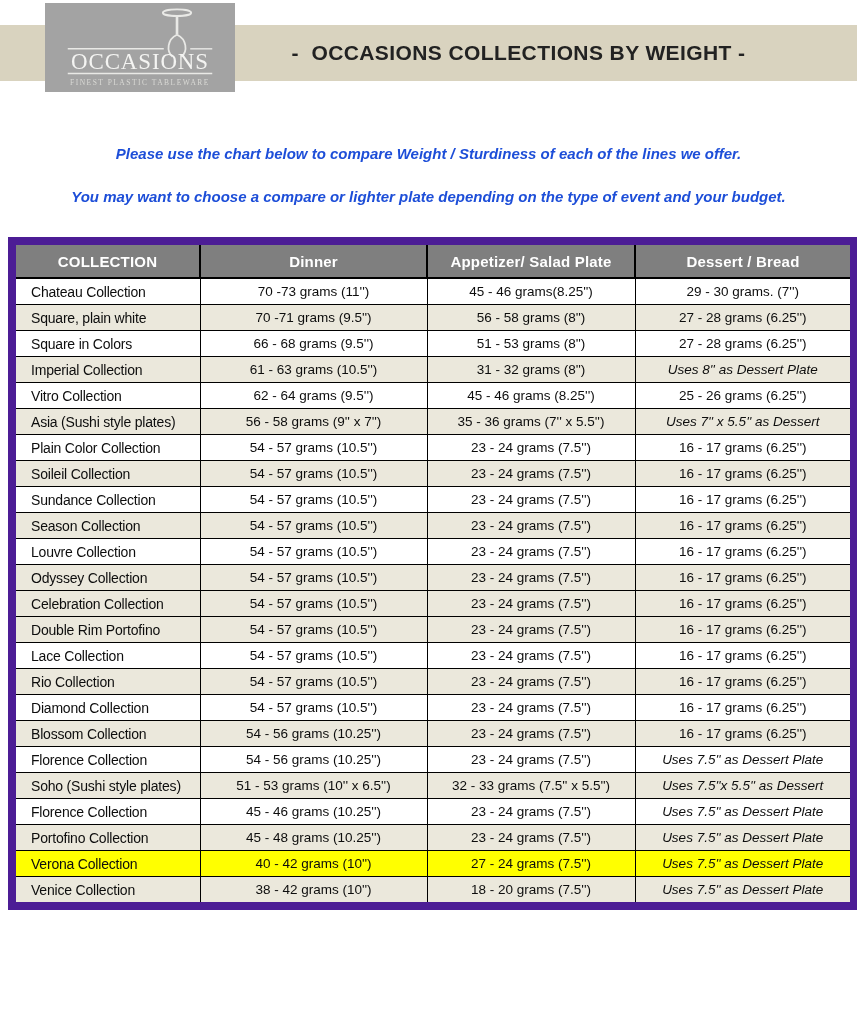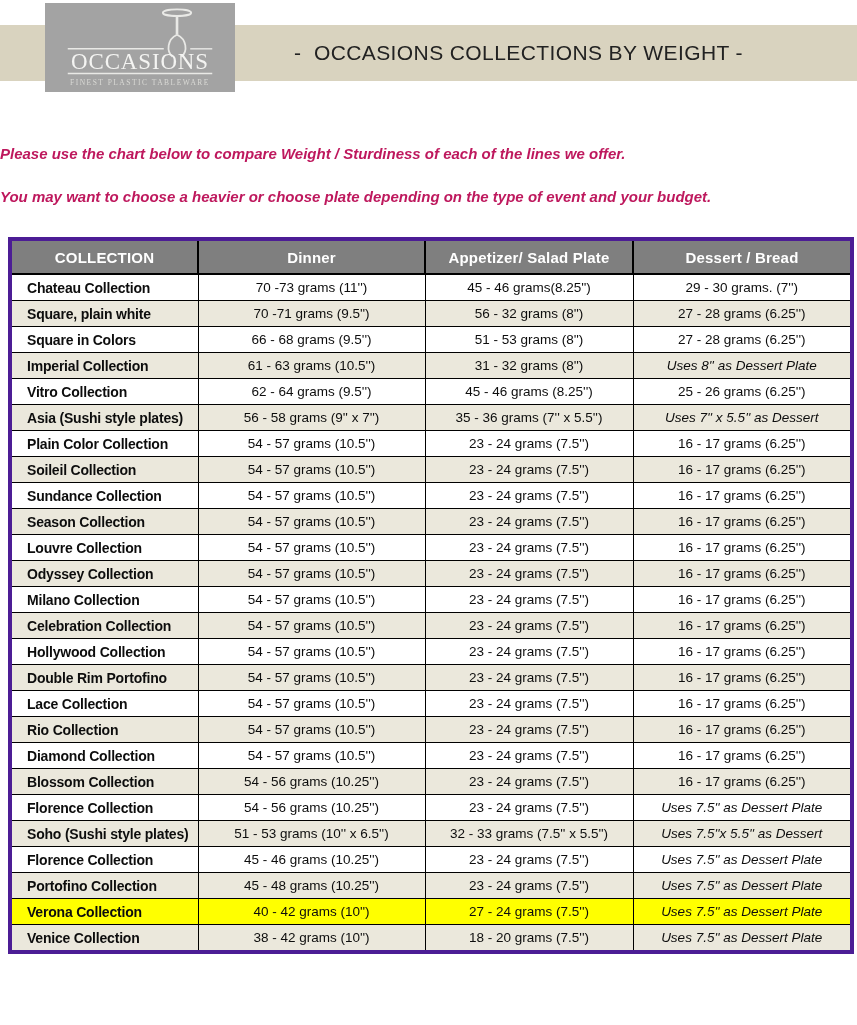--- a/index.html
+++ b/index.html
@@ -11,54 +11,54 @@
   }
   
   .banner{
     position:absolute;left:0;top:25px;width:857px;height:56px;
     background:var(--banner-bg,#d9d3bf);
   }
   .banner-title{
     position:absolute;left:235px;right:0;top:0;height:100%;
     display:flex;align-items:center;justify-content:center;
     padding-right:55px;
-    font-size:21px;font-weight:normal;letter-spacing:.4px;color:#222;
+    font-size:21px;font-weight:bold;letter-spacing:.4px;color:#222;
     white-space:pre;
   }
   .logo{
     position:absolute;left:45px;top:3px;width:190px;height:89px;
     background:#a3a3a3;
   }
   .logo svg{display:block;width:100%;height:100%;}
   
   .intro{
-    position:absolute;left:0;width:857px;margin:0;
-    font-size:15px;font-weight:bold;font-style:italic;color:#be185d;
+    position:absolute;left:0;width:857px;text-align:center;margin:0;
+    font-size:15px;font-weight:bold;font-style:italic;color:#1d4ed8;
   }
   .intro.l1{top:145px;}
   .intro.l2{top:188px;}
   
   .tablewrap{position:absolute;left:8px;top:237px;}
   table{
     border-collapse:collapse;table-layout:fixed;width:842px;
-    border:4px solid #4c1d95;
+    border:8px solid #4c1d95;
   }
   col.c1{width:188px;} col.c2{width:227px;} col.c3{width:208px;} col.c4{width:219px;}
   th{
     height:30px;background:var(--header-bg,#7f7f7f);
     color:var(--header-text,#ffffff);
     font-size:15px;font-weight:bold;letter-spacing:.2px;
     border:2px solid #000;border-top:2px solid #555;
   }
   td{
     height:25px;border:1.5px solid #000;
     font-size:13.5px;color:#0d0d0d;overflow:hidden;white-space:nowrap;
     padding:0 2px;
   }
-  td.name{font-weight:bold;text-align:left;padding-left:15px;font-size:14px;letter-spacing:-0.2px;}
+  td.name{font-weight:normal;text-align:left;padding-left:15px;font-size:14px;letter-spacing:-0.2px;}
   td.val{text-align:center;}
   td.note{font-style:italic;}
   tr.alt{background:var(--alt-bg,#ebe8dc);}
   tr.highlight{background:var(--highlight-bg,#ffff00);}
 </style>
 </head>
 <body>
 
 <div class="banner">
   <div class="banner-title">-  OCCASIONS COLLECTIONS BY WEIGHT -</div>
@@ -76,21 +76,21 @@
 
     <line x1="13" y1="52" x2="122" y2="52" stroke="#e9e9e6" stroke-width="1.6"></line>
     <line x1="152" y1="52" x2="177" y2="52" stroke="#e9e9e6" stroke-width="1.6"></line>
     <text x="95" y="75" text-anchor="middle" font-family="Liberation Serif, serif" font-size="26" letter-spacing="1" fill="#f4f4f2">OCCASIONS</text>
     <line x1="13" y1="80" x2="177" y2="80" stroke="#e9e9e6" stroke-width="1.6"></line>
     <text x="95" y="93" text-anchor="middle" font-family="Liberation Serif, serif" font-size="8.5" letter-spacing="1.7" fill="#d9d9d5">FINEST PLASTIC TABLEWARE</text>
   </svg>
 </div>
 
 <p class="intro l1">Please use the chart below to compare Weight / Sturdiness of each of the lines we offer.</p>
-<p class="intro l2">You may want to choose a heavier or choose plate depending on the type of event and your budget.</p>
+<p class="intro l2">You may want to choose a compare or lighter plate depending on the type of event and your budget.</p>
 
 <div class="tablewrap">
   <table>
     <colgroup>
         <col class="c1">
         <col class="c2">
         <col class="c3">
         <col class="c4">
       </colgroup>
     <thead>
@@ -104,21 +104,21 @@
     <tbody>
         <tr>
           <td class="name">Chateau Collection</td>
           <td class="val">70 -73 grams (11'')</td>
           <td class="val">45 - 46 grams(8.25'')</td>
           <td class="val">29 - 30 grams. (7'')</td>
         </tr>
         <tr class="alt">
           <td class="name">Square, plain white</td>
           <td class="val">70 -71 grams (9.5'')</td>
-          <td class="val">56 - 32 grams (8'')</td>
+          <td class="val">56 - 58 grams (8'')</td>
           <td class="val">27 - 28 grams (6.25'')</td>
         </tr>
         <tr>
           <td class="name">Square in Colors</td>
           <td class="val">66 - 68 grams (9.5'')</td>
           <td class="val">51 - 53 grams (8'')</td>
           <td class="val">27 - 28 grams (6.25'')</td>
         </tr>
         <tr class="alt">
           <td class="name">Imperial Collection</td>
@@ -167,34 +167,22 @@
           <td class="val">54 - 57 grams (10.5'')</td>
           <td class="val">23 - 24 grams (7.5'')</td>
           <td class="val">16 - 17 grams (6.25'')</td>
         </tr>
         <tr class="alt">
           <td class="name">Odyssey Collection</td>
           <td class="val">54 - 57 grams (10.5'')</td>
           <td class="val">23 - 24 grams (7.5'')</td>
           <td class="val">16 - 17 grams (6.25'')</td>
         </tr>
-        <tr>
-          <td class="name">Milano Collection</td>
-          <td class="val">54 - 57 grams (10.5'')</td>
-          <td class="val">23 - 24 grams (7.5'')</td>
-          <td class="val">16 - 17 grams (6.25'')</td>
-        </tr>
         <tr class="alt">
           <td class="name">Celebration Collection</td>
-          <td class="val">54 - 57 grams (10.5'')</td>
-          <td class="val">23 - 24 grams (7.5'')</td>
-          <td class="val">16 - 17 grams (6.25'')</td>
-        </tr>
-        <tr>
-          <td class="name">Hollywood Collection</td>
           <td class="val">54 - 57 grams (10.5'')</td>
           <td class="val">23 - 24 grams (7.5'')</td>
           <td class="val">16 - 17 grams (6.25'')</td>
         </tr>
         <tr class="alt">
           <td class="name">Double Rim Portofino</td>
           <td class="val">54 - 57 grams (10.5'')</td>
           <td class="val">23 - 24 grams (7.5'')</td>
           <td class="val">16 - 17 grams (6.25'')</td>
         </tr>

